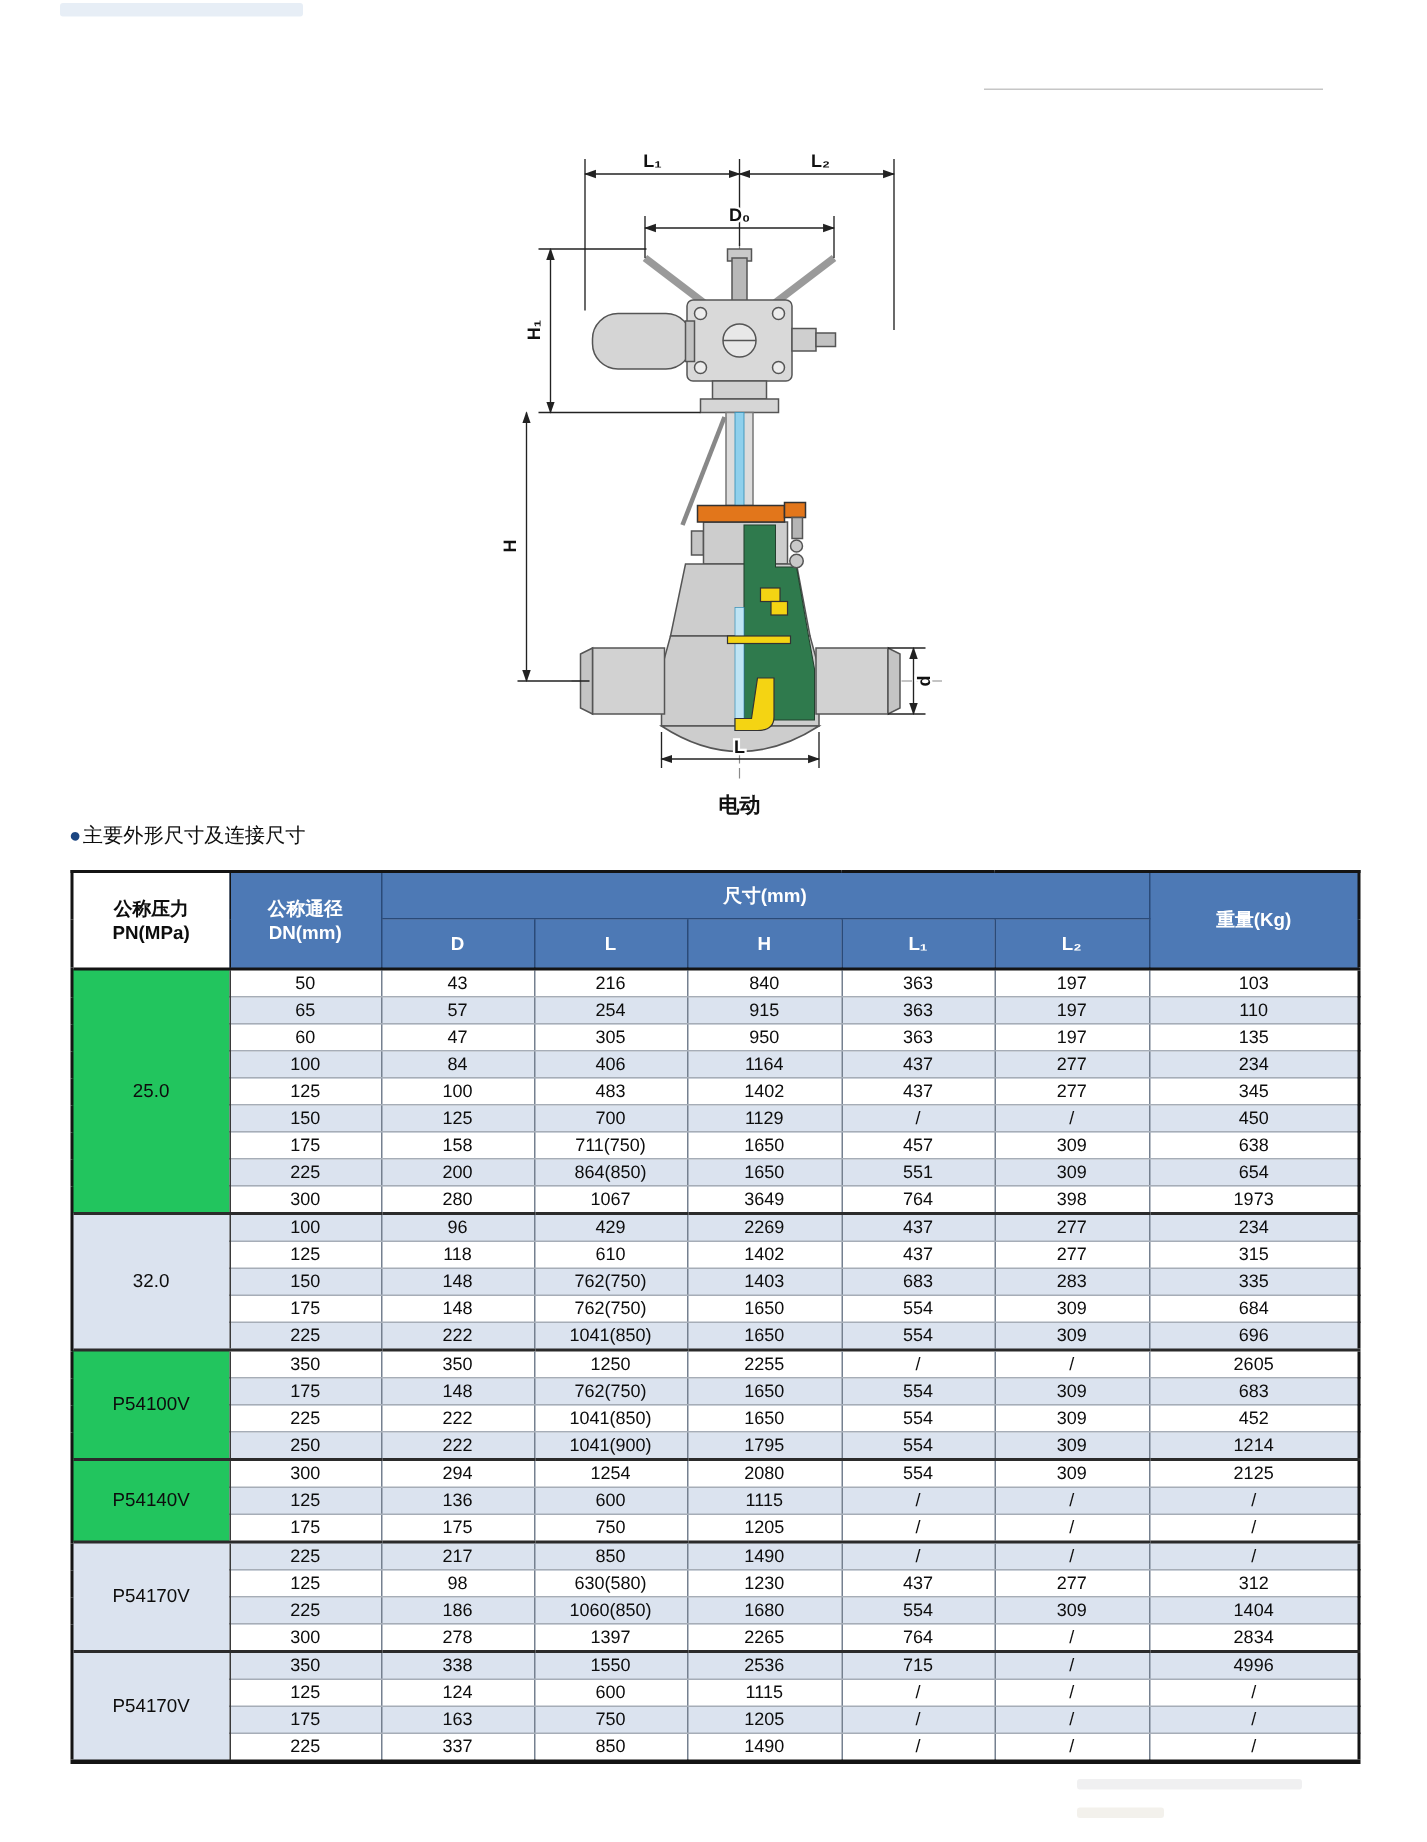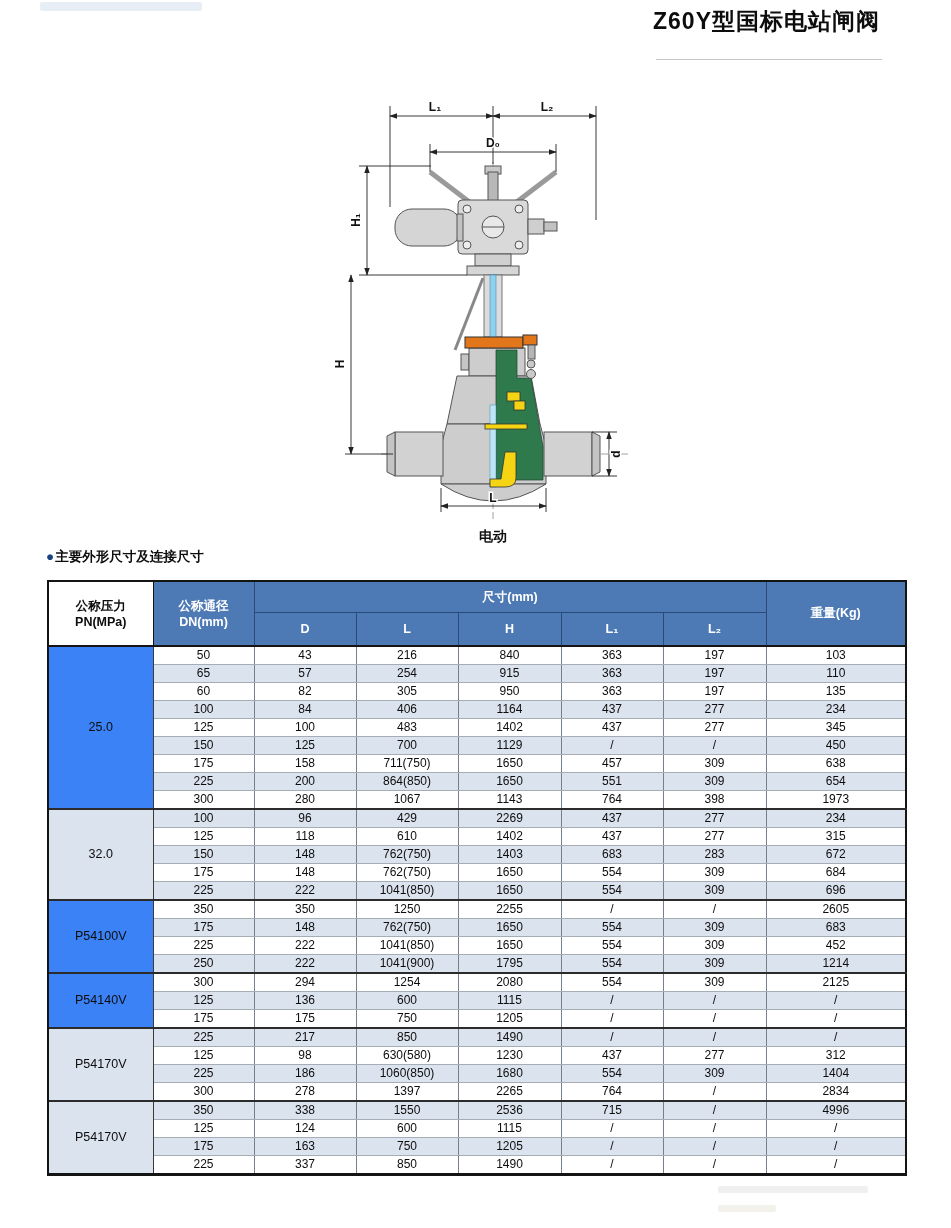--- a/index.html
+++ b/index.html
@@ -15,47 +15,46 @@
   
   .doc-title{position:absolute;top:6px;right:71px;font-size:23px;font-weight:700;letter-spacing:1px;color:#0d0d0d;}
   .title-rule{position:absolute;left:656px;top:59px;width:226px;height:1px;background:#c6c6c6;}
 
   
   .drawing{position:absolute;left:335px;top:92px;width:330px;height:470px;}
   .dim-label{font:700 12px "Liberation Sans","DejaVu Sans",sans-serif;fill:#111;paint-order:stroke;stroke:#fff;stroke-width:3px;}
   .cap{font:700 14px "Liberation Sans","DejaVu Sans",sans-serif;fill:#111;}
 
   
-  .section-heading{position:absolute;left:46px;top:548px;font-size:13.5px;font-weight:700;color:#0d0d0d;}
+  .section-heading{position:absolute;left:46px;top:548px;font-size:13.5px;font-weight:400;color:#0d0d0d;}
   .section-heading .bullet{color:#1a4480;margin-right:1px;}
 
   
   .dim-table-wrap{position:absolute;left:47px;top:580px;width:716px;}
   table.dim-table{border-collapse:collapse;table-layout:fixed;width:858px;border:2px solid #141414;border-bottom-width:3px;}
   table.dim-table th{background:#4d79b5;color:#fff;font-size:12.5px;font-weight:700;border:1px solid #2a4a78;padding:0 2px;white-space:pre-line;}
   table.dim-table th.white-head{background:#fff;color:#0d0d0d;border:1px solid #141414;font-size:12.5px;}
   table.dim-table tr.hrow1 th{height:30px;}
   table.dim-table tr.hrow2 th{height:32px;}
   table.dim-table tbody td{height:15px;line-height:15px;font-size:12px;text-align:center;padding:1px 2px;
       border-left:1px solid #75808f;border-right:1px solid #75808f;border-top:1px solid #a6adb7;border-bottom:1px solid #a6adb7;color:#0d0d0d;}
   table.dim-table tbody tr.alt td{background:#dbe3ef;}
-  table.dim-table tbody td.group-label{background:#3b82f6;border-left:2px solid #141414;border-right:1px solid #3a3a3a;font-size:12.5px;}
+  table.dim-table tbody td.group-label{background:#22c55e;border-left:2px solid #141414;border-right:1px solid #3a3a3a;font-size:12.5px;}
   table.dim-table tbody tr.group-first td{border-top:2px solid #2b2b2b;}
   table.dim-table thead{border-bottom:2px solid #141414;}
 </style>
 </head>
 <body>
 
 <div class="page">
 
   <div class="ghost tl"></div>
   <div class="ghost br1"></div>
   <div class="ghost br2"></div>
 
-  <div class="doc-title">Z60Y型国标电站闸阀</div>
   <div class="title-rule"></div>
 
   <svg class="drawing" viewBox="0 0 330 470" xmlns="http://www.w3.org/2000/svg">
     <defs>
       <marker id="arr" viewBox="0 0 10 10" refX="9" refY="5" markerWidth="9" markerHeight="9" orient="auto-start-reverse">
         <path d="M0,1.5 L10,5 L0,8.5 z" fill="#222"></path>
       </marker>
     </defs>
 
     <g stroke="#8a8a8a" stroke-width="0.8" stroke-dasharray="7 3">
@@ -195,21 +194,21 @@
             <td>65</td>
             <td>57</td>
             <td>254</td>
             <td>915</td>
             <td>363</td>
             <td>197</td>
             <td>110</td>
           </tr>
           <tr>
             <td>60</td>
-            <td>82</td>
+            <td>47</td>
             <td>305</td>
             <td>950</td>
             <td>363</td>
             <td>197</td>
             <td>135</td>
           </tr>
           <tr class="alt">
             <td>100</td>
             <td>84</td>
             <td>406</td>
@@ -251,21 +250,21 @@
             <td>864(850)</td>
             <td>1650</td>
             <td>551</td>
             <td>309</td>
             <td>654</td>
           </tr>
           <tr>
             <td>300</td>
             <td>280</td>
             <td>1067</td>
-            <td>1143</td>
+            <td>3649</td>
             <td>764</td>
             <td>398</td>
             <td>1973</td>
           </tr>
           <tr class="alt group-first">
             <td rowspan="5" class="group-label">32.0</td>
             <td>100</td>
             <td>96</td>
             <td>429</td>
             <td>2269</td>
@@ -282,21 +281,21 @@
             <td>277</td>
             <td>315</td>
           </tr>
           <tr class="alt">
             <td>150</td>
             <td>148</td>
             <td>762(750)</td>
             <td>1403</td>
             <td>683</td>
             <td>283</td>
-            <td>672</td>
+            <td>335</td>
           </tr>
           <tr>
             <td>175</td>
             <td>148</td>
             <td>762(750)</td>
             <td>1650</td>
             <td>554</td>
             <td>309</td>
             <td>684</td>
           </tr>

